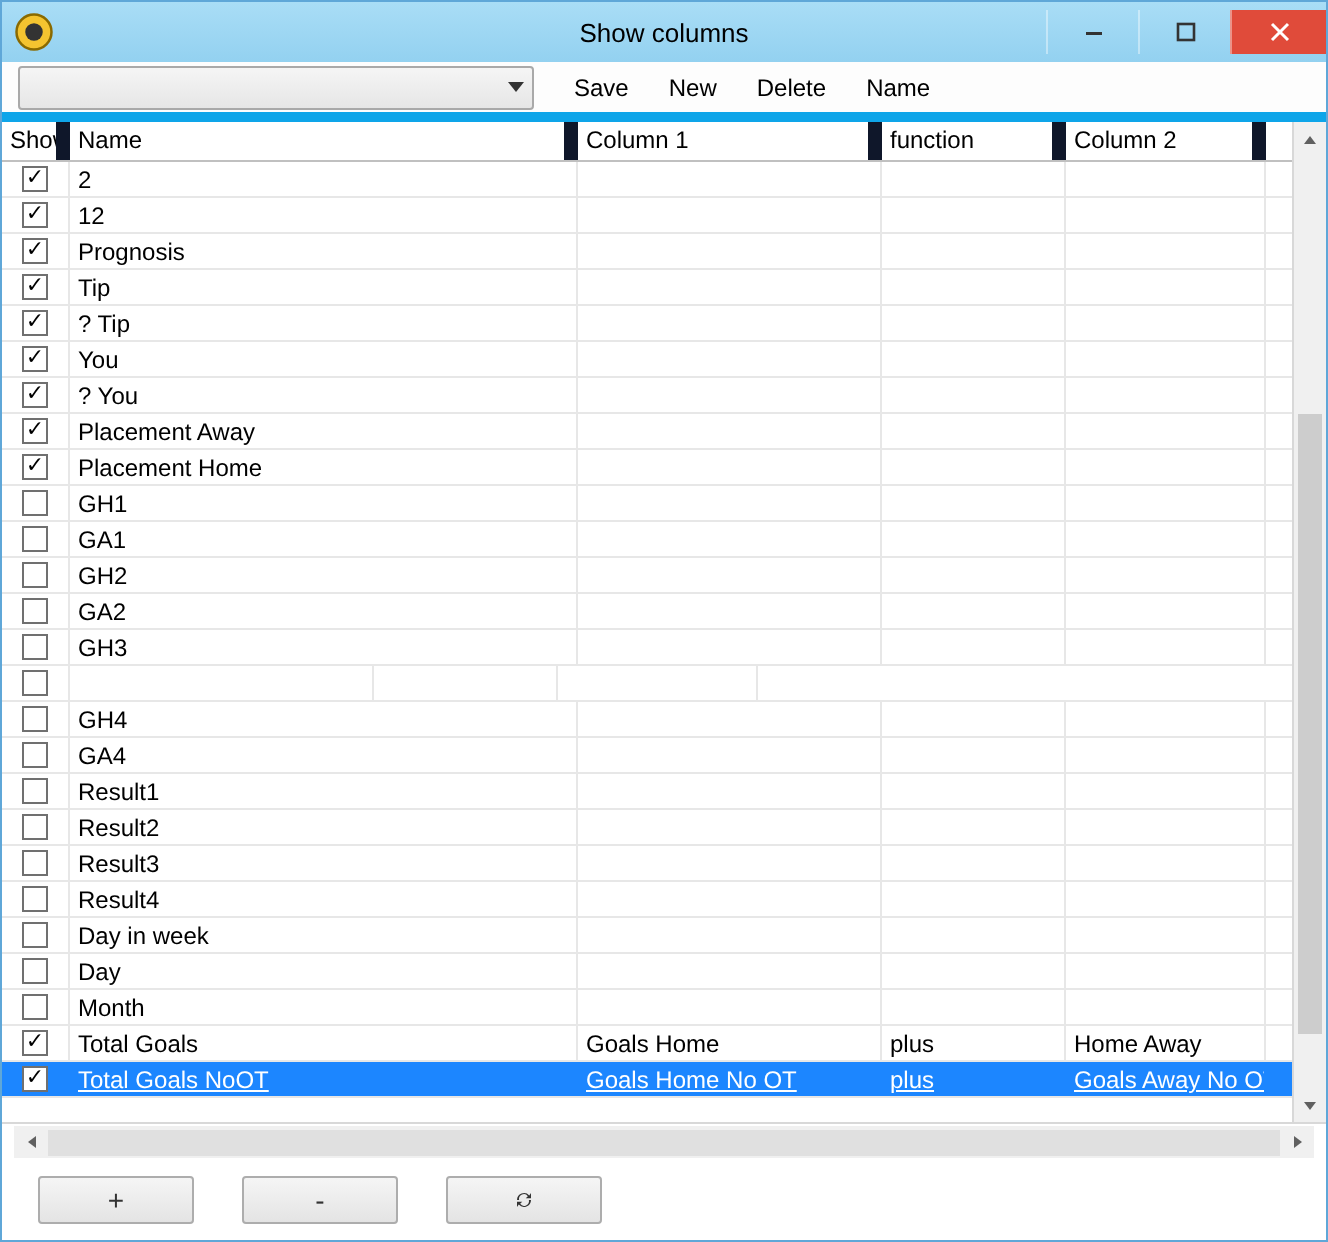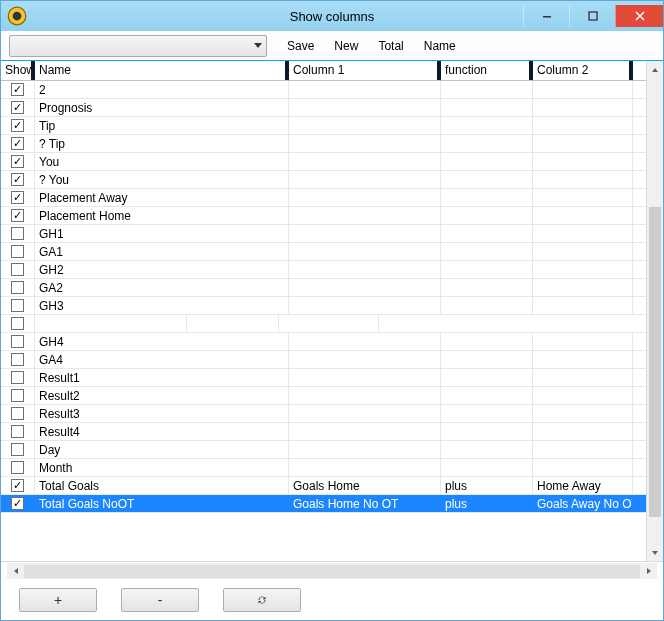--- a/index.html
+++ b/index.html
@@ -5,40 +5,40 @@
 * { box-sizing: border-box; margin: 0; padding: 0; }
 body { font-family: "Segoe UI", Tahoma, sans-serif; font-size: 12px; background: #fff; }
 .window { width: 664px; height: 621px; background: #fff; border: 1px solid #5fa7d8; display: flex; flex-direction: column; }
 .titlebar { height: 30px; background: linear-gradient(#a9ddf6,#93d1f0); display: flex; align-items: center; position: relative; }
 .titlebar .icon-wrap { width: 20px; height: 20px; margin-left: 6px; display: flex; align-items: center; justify-content: center; }
 .titlebar .title { position: absolute; left: 0; right: 0; text-align: center; color: #000; font-size: 13px; pointer-events: none; }
 .win-btns { margin-left: auto; display: flex; height: 22px; }
 .win-btn { width: 46px; height: 22px; display: flex; align-items: center; justify-content: center; border-left: 1px solid rgba(255,255,255,.4); }
 .win-btn.close { background: #e04b3a; color: #fff; width: 48px; }
 .win-btn svg { width: 10px; height: 10px; }
-.toolbar { height: 30px; background: #fdfdfd; border-bottom: 1px solid #0ea5e9; display: flex; align-items: center; padding: 0 8px; gap: 20px; }
+.toolbar { height: 30px; background: #fdfdfd; border-bottom: 5px solid #0ea5e9; display: flex; align-items: center; padding: 0 8px; gap: 20px; }
 .combo { width: 258px; height: 22px; background: linear-gradient(#f5f5f5,#e6e6e6); border: 1px solid #a9a9a9; border-radius: 2px; display: flex; align-items: center; justify-content: flex-end; padding-right: 4px; }
 .combo-arrow { width: 0; height: 0; border-left: 4px solid transparent; border-right: 4px solid transparent; border-top: 5px solid #333; }
 .toolbar-link { color: #000; cursor: default; font-size: 12px; }
 .grid-wrap { flex: 1; display: flex; overflow: hidden; border-bottom: 1px solid #d8d8d8; }
 .grid { flex: 1; overflow-y: auto; }
 .grid-header { display: flex; background: #fff; border-bottom: 1px solid #c0c0c0; height: 20px; position: sticky; top: 0; }
 .col-show { width: 34px; }
 .col-name { width: 254px; }
 .col-c1 { width: 152px; }
 .col-fn { width: 92px; }
 .col-c2 { width: 100px; }
-.hcell { border-right: 4px solid #0f172a; padding: 2px 4px 0 4px; font-size: 12px; color: #000; white-space: nowrap; overflow: hidden; }
+.hcell { border-right: 7px solid #0f172a; padding: 2px 4px 0 4px; font-size: 12px; color: #000; white-space: nowrap; overflow: hidden; }
 .row { display: flex; height: 18px; border-bottom: 1px solid #e7e7e7; align-items: stretch; }
 .cell { border-right: 1px solid #e7e7e7; padding: 1px 4px 0 4px; white-space: nowrap; overflow: hidden; display: flex; align-items: center; }
 .cell.show-cell { justify-content: center; padding: 0; }
 .chk { width: 13px; height: 13px; border: 1px solid #707070; background: #fff; display: flex; align-items: center; justify-content: center; }
 .chk.checked::after { content: "✓"; font-size: 11px; line-height: 1; color: #000; }
 .row.selected { background: #1c86ff; color: #fff; }
-.row.selected .cell { border-right-color: #1c86ff; }
+.row.selected .cell { border-right-color: #1c86ff; text-decoration: underline; }
 .row.selected .chk { background: #fff; }
 .vscroll { width: 17px; background: #f0f0f0; border-left: 1px solid #d8d8d8; position: relative; }
 .vscroll-btn { height: 17px; background: #f0f0f0; display: flex; align-items: center; justify-content: center; }
 .vscroll-btn svg { width: 8px; height: 8px; }
 .vscroll-thumb { position: absolute; left: 2px; right: 2px; top: 146px; height: 310px; background: #cdcdcd; border-radius: 0; }
 .hscroll-area { height: 18px; background: #fff; display: flex; }
 .hscroll-area .sb { flex: 1; background: #f0f0f0; margin: 1px 6px; position: relative; display: flex; align-items: center; }
 .hscroll-btn { width: 17px; height: 16px; background: #f0f0f0; display: flex; align-items: center; justify-content: center; }
 .hscroll-btn svg { width: 8px; height: 8px; }
 .hscroll-thumb { flex: 1; height: 13px; background: #e0e0e0; }
@@ -77,21 +77,21 @@
       </div>
     </div>
   </div>
 
   <div class="toolbar">
     <div class="combo">
       <div class="combo-arrow"></div>
     </div>
     <span class="toolbar-link">Save</span>
     <span class="toolbar-link">New</span>
-    <span class="toolbar-link">Total</span>
+    <span class="toolbar-link">Delete</span>
     <span class="toolbar-link">Name</span>
   </div>
 
   <div class="grid-wrap">
     <div class="grid">
       <div class="grid-header">
         <div class="hcell col-show">Show</div>
         <div class="hcell col-name">Name</div>
         <div class="hcell col-c1">Column 1</div>
         <div class="hcell col-fn">function</div>
@@ -113,20 +113,37 @@
             </div>
             <div class="cell col-c2">
               <span></span>
             </div>
           </div>
           <div class="row">
             <div class="cell show-cell col-show">
               <div class="chk checked"></div>
             </div>
             <div class="cell col-name">
+              <span>12</span>
+            </div>
+            <div class="cell col-c1">
+              <span></span>
+            </div>
+            <div class="cell col-fn">
+              <span></span>
+            </div>
+            <div class="cell col-c2">
+              <span></span>
+            </div>
+          </div>
+          <div class="row">
+            <div class="cell show-cell col-show">
+              <div class="chk checked"></div>
+            </div>
+            <div class="cell col-name">
               <span>Prognosis</span>
             </div>
             <div class="cell col-c1">
               <span></span>
             </div>
             <div class="cell col-fn">
               <span></span>
             </div>
             <div class="cell col-c2">
               <span></span>
@@ -417,20 +434,37 @@
             <div class="cell col-c2">
               <span></span>
             </div>
           </div>
           <div class="row">
             <div class="cell show-cell col-show">
               <div class="chk"></div>
             </div>
             <div class="cell col-name">
               <span>Result4</span>
+            </div>
+            <div class="cell col-c1">
+              <span></span>
+            </div>
+            <div class="cell col-fn">
+              <span></span>
+            </div>
+            <div class="cell col-c2">
+              <span></span>
+            </div>
+          </div>
+          <div class="row">
+            <div class="cell show-cell col-show">
+              <div class="chk"></div>
+            </div>
+            <div class="cell col-name">
+              <span>Day in week</span>
             </div>
             <div class="cell col-c1">
               <span></span>
             </div>
             <div class="cell col-fn">
               <span></span>
             </div>
             <div class="cell col-c2">
               <span></span>
             </div>

